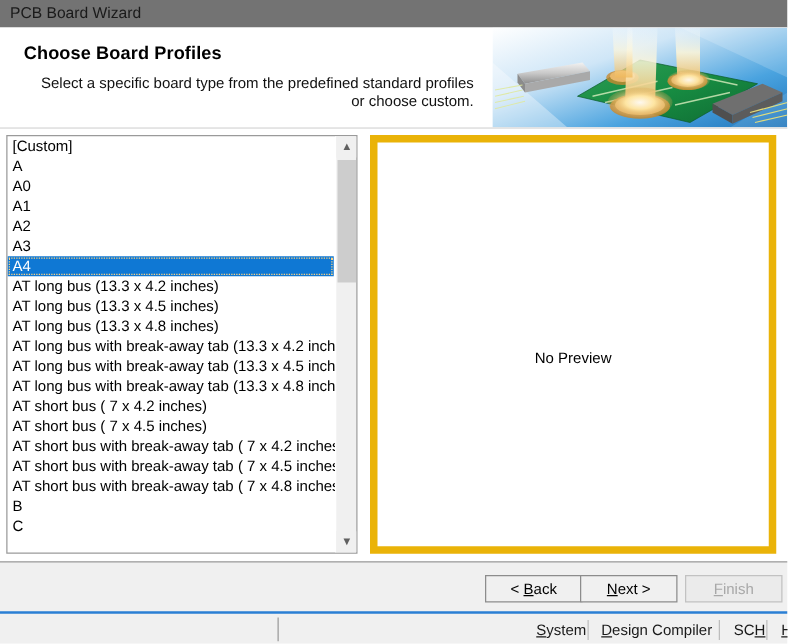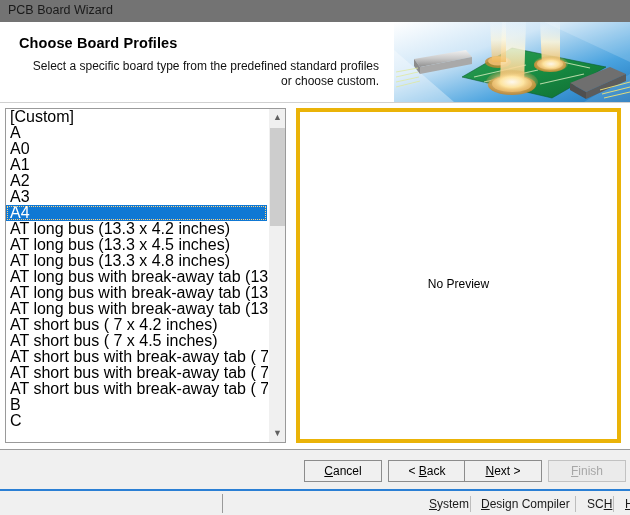--- a/index.html
+++ b/index.html
@@ -94,21 +94,21 @@
   #profile-list-viewport {
     position: absolute;
     left: 0; top: 0;
     width: 262px; height: 333px;
     overflow: hidden;
   }
   .profile-row {
     height: 16px;
     line-height: 16px;
     padding-left: 4px;
-    font-size: 16px;
+    font-size: 12px;
     color: #000000;
     white-space: nowrap;
     box-sizing: border-box;
   }
   .profile-row.selected {
     background: #0f78d4;
     color: #ffffff;
     outline: 1px dotted #ffd27f;
     outline-offset: -2px;
     width: 261px;
@@ -140,21 +140,21 @@
     left: 1px; top: 19px;
     width: 15px; height: 98px;
     background: #cdcdcd;
   }
 
   
   #preview-panel {
     position: absolute;
     left: 296px; top: 108px;
     width: 325px; height: 335px;
-    border: 4px solid #eab308;
+    border: 6px solid #eab308;
     background: #ffffff;
     box-sizing: border-box;
   }
   #preview-placeholder {
     position: absolute;
     left: 0; top: 165px;
     width: 100%;
     text-align: center;
     font-size: 12px;
     color: #000000;
@@ -366,21 +366,20 @@
     <div id="sb-thumb"></div>
     <div class="sb-arrow" id="sb-arrow-down">▼</div>
   </div>
 </div>
 
 <div id="preview-panel">
   <div id="preview-placeholder">No Preview</div>
 </div>
 
 <div id="button-bar">
-  <div class="wizard-button" id="btn-cancel"><span class="mnem">C</span>ancel</div>
   <div class="wizard-button" id="btn-back">&lt; <span class="mnem">B</span>ack</div>
   <div class="wizard-button" id="btn-next"><span class="mnem">N</span>ext &gt;</div>
   <div class="wizard-button disabled" id="btn-finish"><span class="mnem">F</span>inish</div>
 </div>
 
 <div id="status-bar">
   <div id="status-divider"></div>
   <div class="status-sep" id="status-sep-1"></div>
   <div class="status-sep" id="status-sep-2"></div>
   <div class="status-sep" id="status-sep-3"></div>

